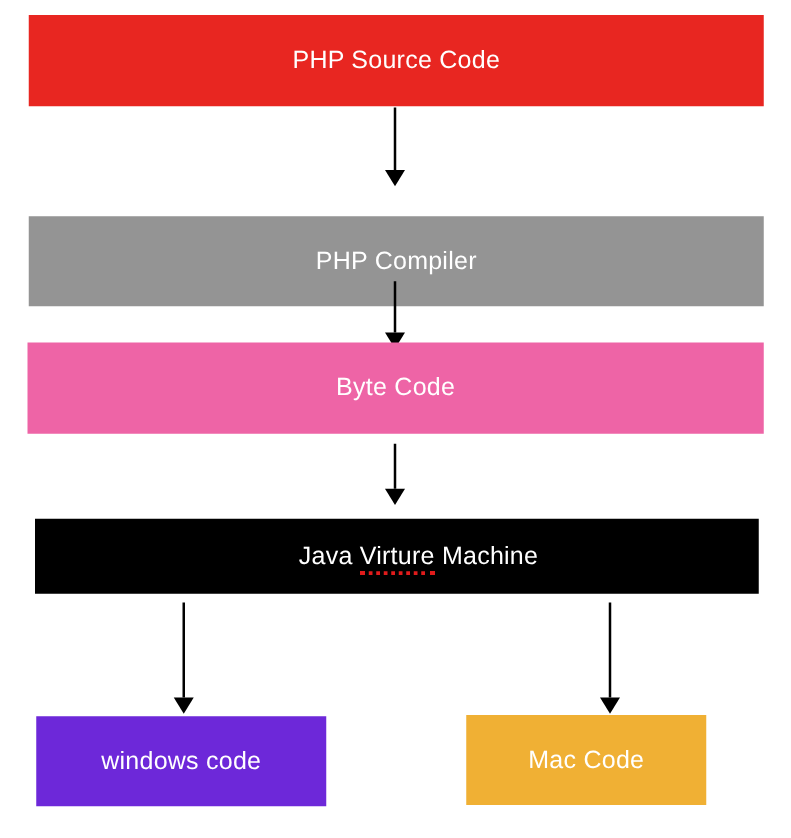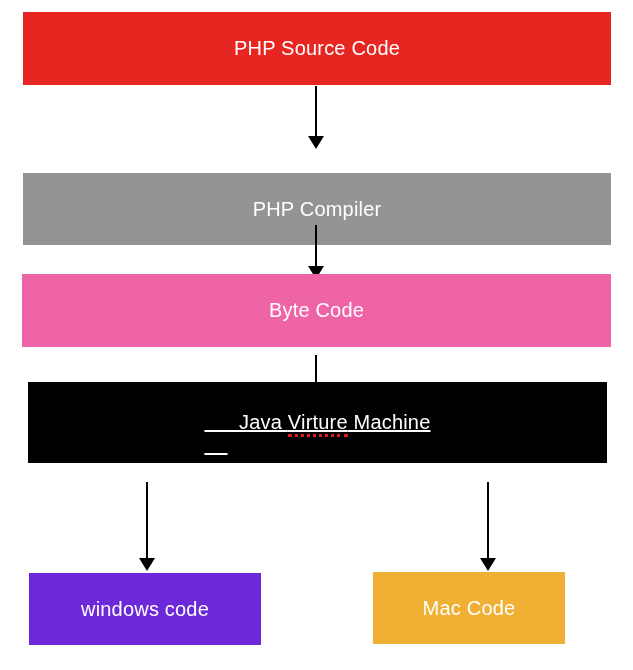--- a/index.html
+++ b/index.html
@@ -23,21 +23,21 @@
     color: #ffffff;
     font-size: 20px;
     font-weight: 400;
     letter-spacing: 0.2px;
     white-space: pre;
   }
   
   .node-php-source   { left: 23px;  top: 12px;  width: 588px; height: 73px; }
   .node-php-compiler { left: 23px;  top: 151px; width: 588px; height: 72px; margin-top: 22px; }
   .node-byte-code    { left: 22px;  top: 264px; width: 589px; height: 73px; margin-top: 10px; }
-  .node-jvm          { left: 28px;  top: 382px; width: 579px; height: 81px; text-decoration: underline; }
+  .node-jvm          { left: 28px;  top: 415px; width: 579px; height: 60px; }
   .node-windows      { left: 29px;  top: 573px; width: 232px; height: 72px; }
   .node-mac          { left: 373px; top: 572px; width: 192px; height: 72px; }
 
   .misspelled {
     border-bottom: 3px dotted #e01b1b;
     padding-bottom: 1px;
   }
 
   .arrow {
     position: absolute;

